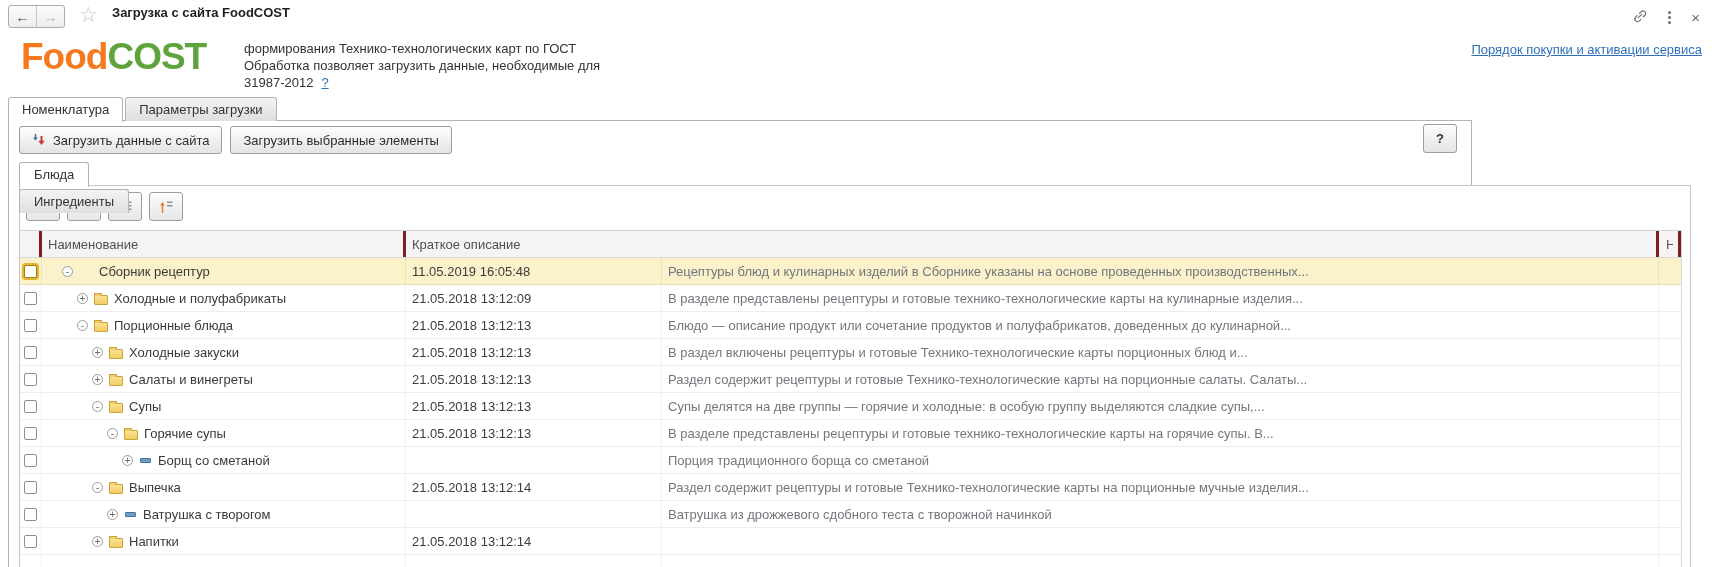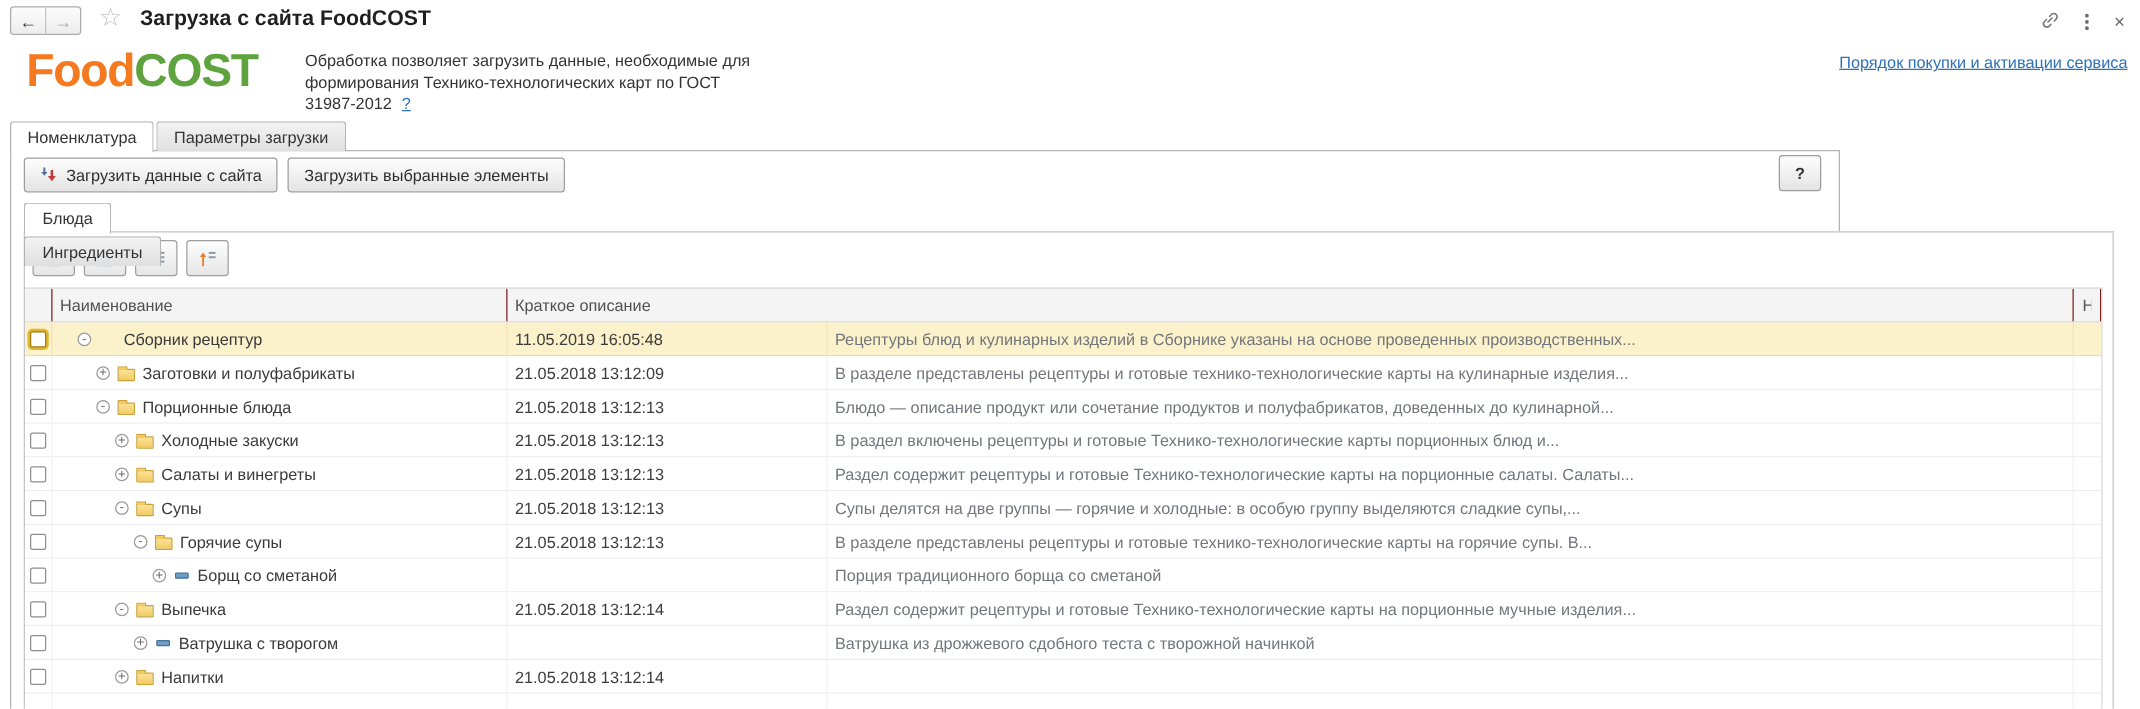--- a/index.html
+++ b/index.html
@@ -6,21 +6,21 @@
   body{width:1712px;height:567px;overflow:hidden;font-family:"Liberation Sans","DejaVu Sans",sans-serif;font-size:13px;color:#333;}
   .screen{position:relative;width:1712px;height:567px;background:#fff;}
 
   
   .topbar{position:absolute;left:0;top:0;width:100%;height:32px;}
   .navgroup{position:absolute;left:8px;top:5px;display:flex;border:1px solid #ABABAB;border-radius:3px;overflow:hidden;background:linear-gradient(#FCFCFC,#EDEDED);}
   .navbtn{width:27px;height:21px;display:flex;align-items:center;justify-content:center;font-size:14px;cursor:default;}
   .navbtn.back{color:#3A3A3A;border-right:1px solid #C4C4C4;}
   .navbtn.fwd{color:#ADADAD;}
   .star{position:absolute;left:79px;top:3px;font-size:21px;color:#C2C2C2;line-height:24px;}
-  .wtitle{position:absolute;left:112px;top:5px;font-size:17px;font-weight:bold;color:#1F1F1F;}
+  .wtitle{position:absolute;left:112px;top:5px;font-size:13px;font-weight:bold;color:#1F1F1F;}
   .winicons{position:absolute;right:12px;top:8px;display:flex;align-items:center;gap:20px;}
   .vdots{display:flex;flex-direction:column;gap:2px;}
   .vdots i{width:3px;height:3px;border-radius:50%;background:#6A6A6A;}
   .closex{font-size:15px;color:#6A6A6A;line-height:14px;}
 
   
   .logo{position:absolute;left:21px;top:37px;font-size:37px;font-weight:bold;letter-spacing:-1px;line-height:40px;}
   .desc{position:absolute;left:244px;top:40px;width:400px;line-height:17px;color:#333;}
   .qlink{color:#2E71B8;text-decoration:underline;margin-left:8px;cursor:pointer;}
   .service-link{position:absolute;right:10px;top:42px;color:#2E71B8;text-decoration:underline;cursor:pointer;}
@@ -43,21 +43,21 @@
   .subtabbar .tab.active{height:24px;}
 
   .panel{position:absolute;left:10px;top:64px;width:1672px;height:383px;border:1px solid #C6C6C6;border-bottom:none;box-sizing:border-box;background:#fff;}
 
   .treebar{position:absolute;left:6px;top:6px;display:flex;gap:7px;}
   .tbtn{width:32px;height:27px;border:1px solid #9D9D9D;border-radius:3px;background:linear-gradient(#FDFDFD,#E6E6E6);display:flex;align-items:center;justify-content:center;}
 
   
   .table{position:absolute;left:0;top:44px;width:1662px;bottom:0;overflow:hidden;border-top:1px solid #D2D2D2;border-right:1px solid #D8D8D8;box-sizing:border-box;}
   .thead{display:flex;height:27px;background:#F4F4F4;border-bottom:1px solid #D8D8D8;box-sizing:border-box;}
-  .thead .cell{border-right:1px solid #7f1d1d;color:#505050;}
+  .thead .cell{border-right:3px solid #7f1d1d;color:#505050;}
   .trow{display:flex;height:27px;border-bottom:1px solid #EDEDED;background:#fff;box-sizing:border-box;}
   .trow.selected{background:#FBF1CB;border-bottom-color:#E9DCAE;}
   .trow.selected .cell{border-right-color:#EFE3B8;}
   .cell{display:flex;align-items:center;border-right:1px solid #F2F2F2;overflow:hidden;white-space:nowrap;height:100%;box-sizing:border-box;flex:none;}
   .c-check{width:22px;justify-content:center;}
   .c-name{width:364px;gap:6px;}
   .c-date{width:256px;padding-left:6px;color:#3C3C3C;}
   .c-desc{flex:1;padding-left:6px;color:#73777C;}
   .c-last{width:22px;border-right:none;}
   .thead .c-name,.thead .c-desc{padding-left:6px;}
@@ -96,22 +96,22 @@
           <i></i>
           <i></i>
           <i></i>
         </span>
       <span class="closex">×</span>
     </div>
   </div>
 
   <div class="logo"><span style="color:#F4791F">Food</span><span style="color:#5FA33E">COST</span></div>
   <div class="desc">
+    <div>формирования Технико-технологических карт по ГОСТ</div>
     <div>Обработка позволяет загрузить данные, необходимые для</div>
-    <div>формирования Технико-технологических карт по ГОСТ</div>
     <div><span>31987-2012</span><span class="qlink">?</span></div>
   </div>
   <div class="service-link">Порядок покупки и активации сервиса</div>
 
   <div class="tabbar">
     <div class="tab active">Номенклатура</div>
     <div class="tab">Параметры загрузки</div>
   </div>
 
   <div class="frame">
@@ -195,21 +195,21 @@
               <div class="cell c-desc">Рецептуры блюд и кулинарных изделий в Сборнике указаны на основе проведенных производственных...</div>
               <div class="cell c-last"></div>
             </div>
             <div class="trow">
               <div class="cell c-check">
                 <span class="cb"></span>
               </div>
               <div class="cell c-name" style="padding-left: 35px;">
                 <span class="expander">+</span>
                 <span class="ticon icon-folder"></span>
-                <span class="tname">Заготовки и полуфабрикаты</span>
+                <span class="tname">Холодные и полуфабрикаты</span>
               </div>
               <div class="cell c-date">21.05.2018 13:12:09</div>
               <div class="cell c-desc">В разделе представлены рецептуры и готовые технико-технологические карты на кулинарные изделия...</div>
               <div class="cell c-last"></div>
             </div>
             <div class="trow">
               <div class="cell c-check">
                 <span class="cb"></span>
               </div>
               <div class="cell c-name" style="padding-left: 35px;">

